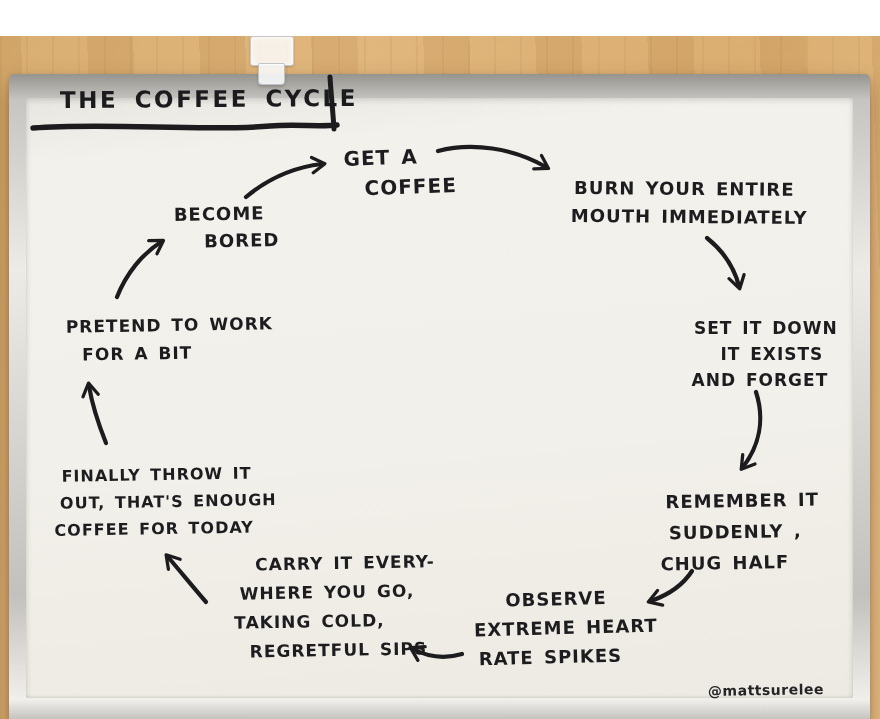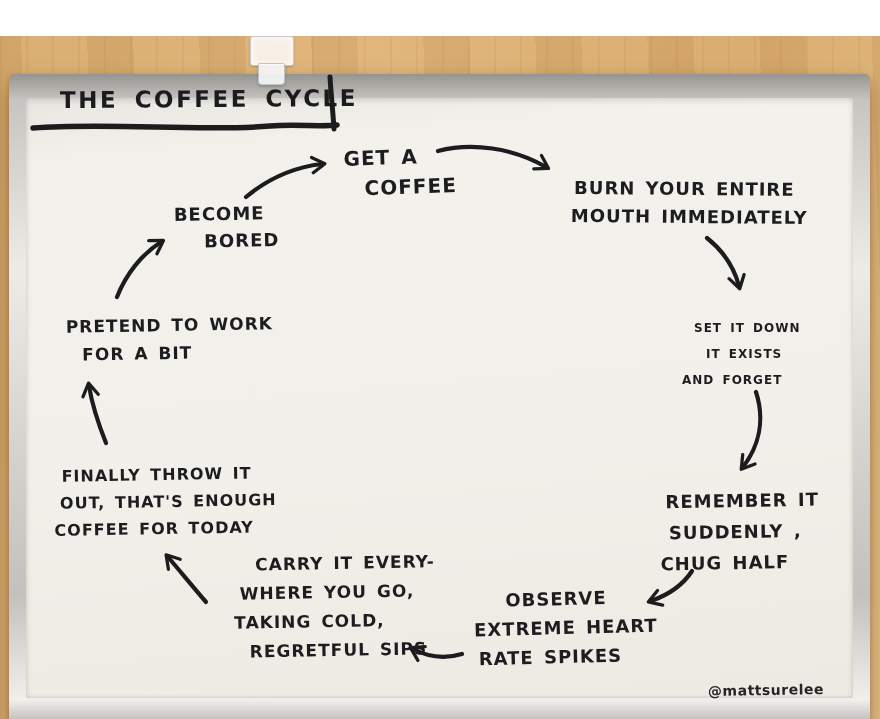--- a/index.html
+++ b/index.html
@@ -102,21 +102,21 @@
   <div class="node" style="left:344px;top:106px;font-size:20px;line-height:30px;transform:rotate(-2deg);">
     <div>GET A</div>
     <div style="margin-left:20px;">COFFEE</div>
   </div>
 
   <div class="node" style="left:574px;top:139px;transform:rotate(0.5deg);">
     <div>BURN YOUR ENTIRE</div>
     <div style="margin-left:-3px;">MOUTH IMMEDIATELY</div>
   </div>
 
-  <div class="node" style="left:682px;top:279px;font-size:12px;line-height:26px;transform:rotate(0deg);">
+  <div class="node" style="left:682px;top:279px;font-size:17px;line-height:26px;transform:rotate(0deg);text-align:center;">
     <div style="margin-left:12px;">SET IT DOWN</div>
     <div style="margin-left:24px;">IT EXISTS</div>
     <div>AND FORGET</div>
   </div>
 
   <div class="node" style="left:660px;top:449px;line-height:31px;transform:rotate(-1deg);">
     <div style="margin-left:6px;">REMEMBER IT</div>
     <div style="margin-left:9px;">SUDDENLY ,</div>
     <div>CHUG HALF</div>
   </div>

